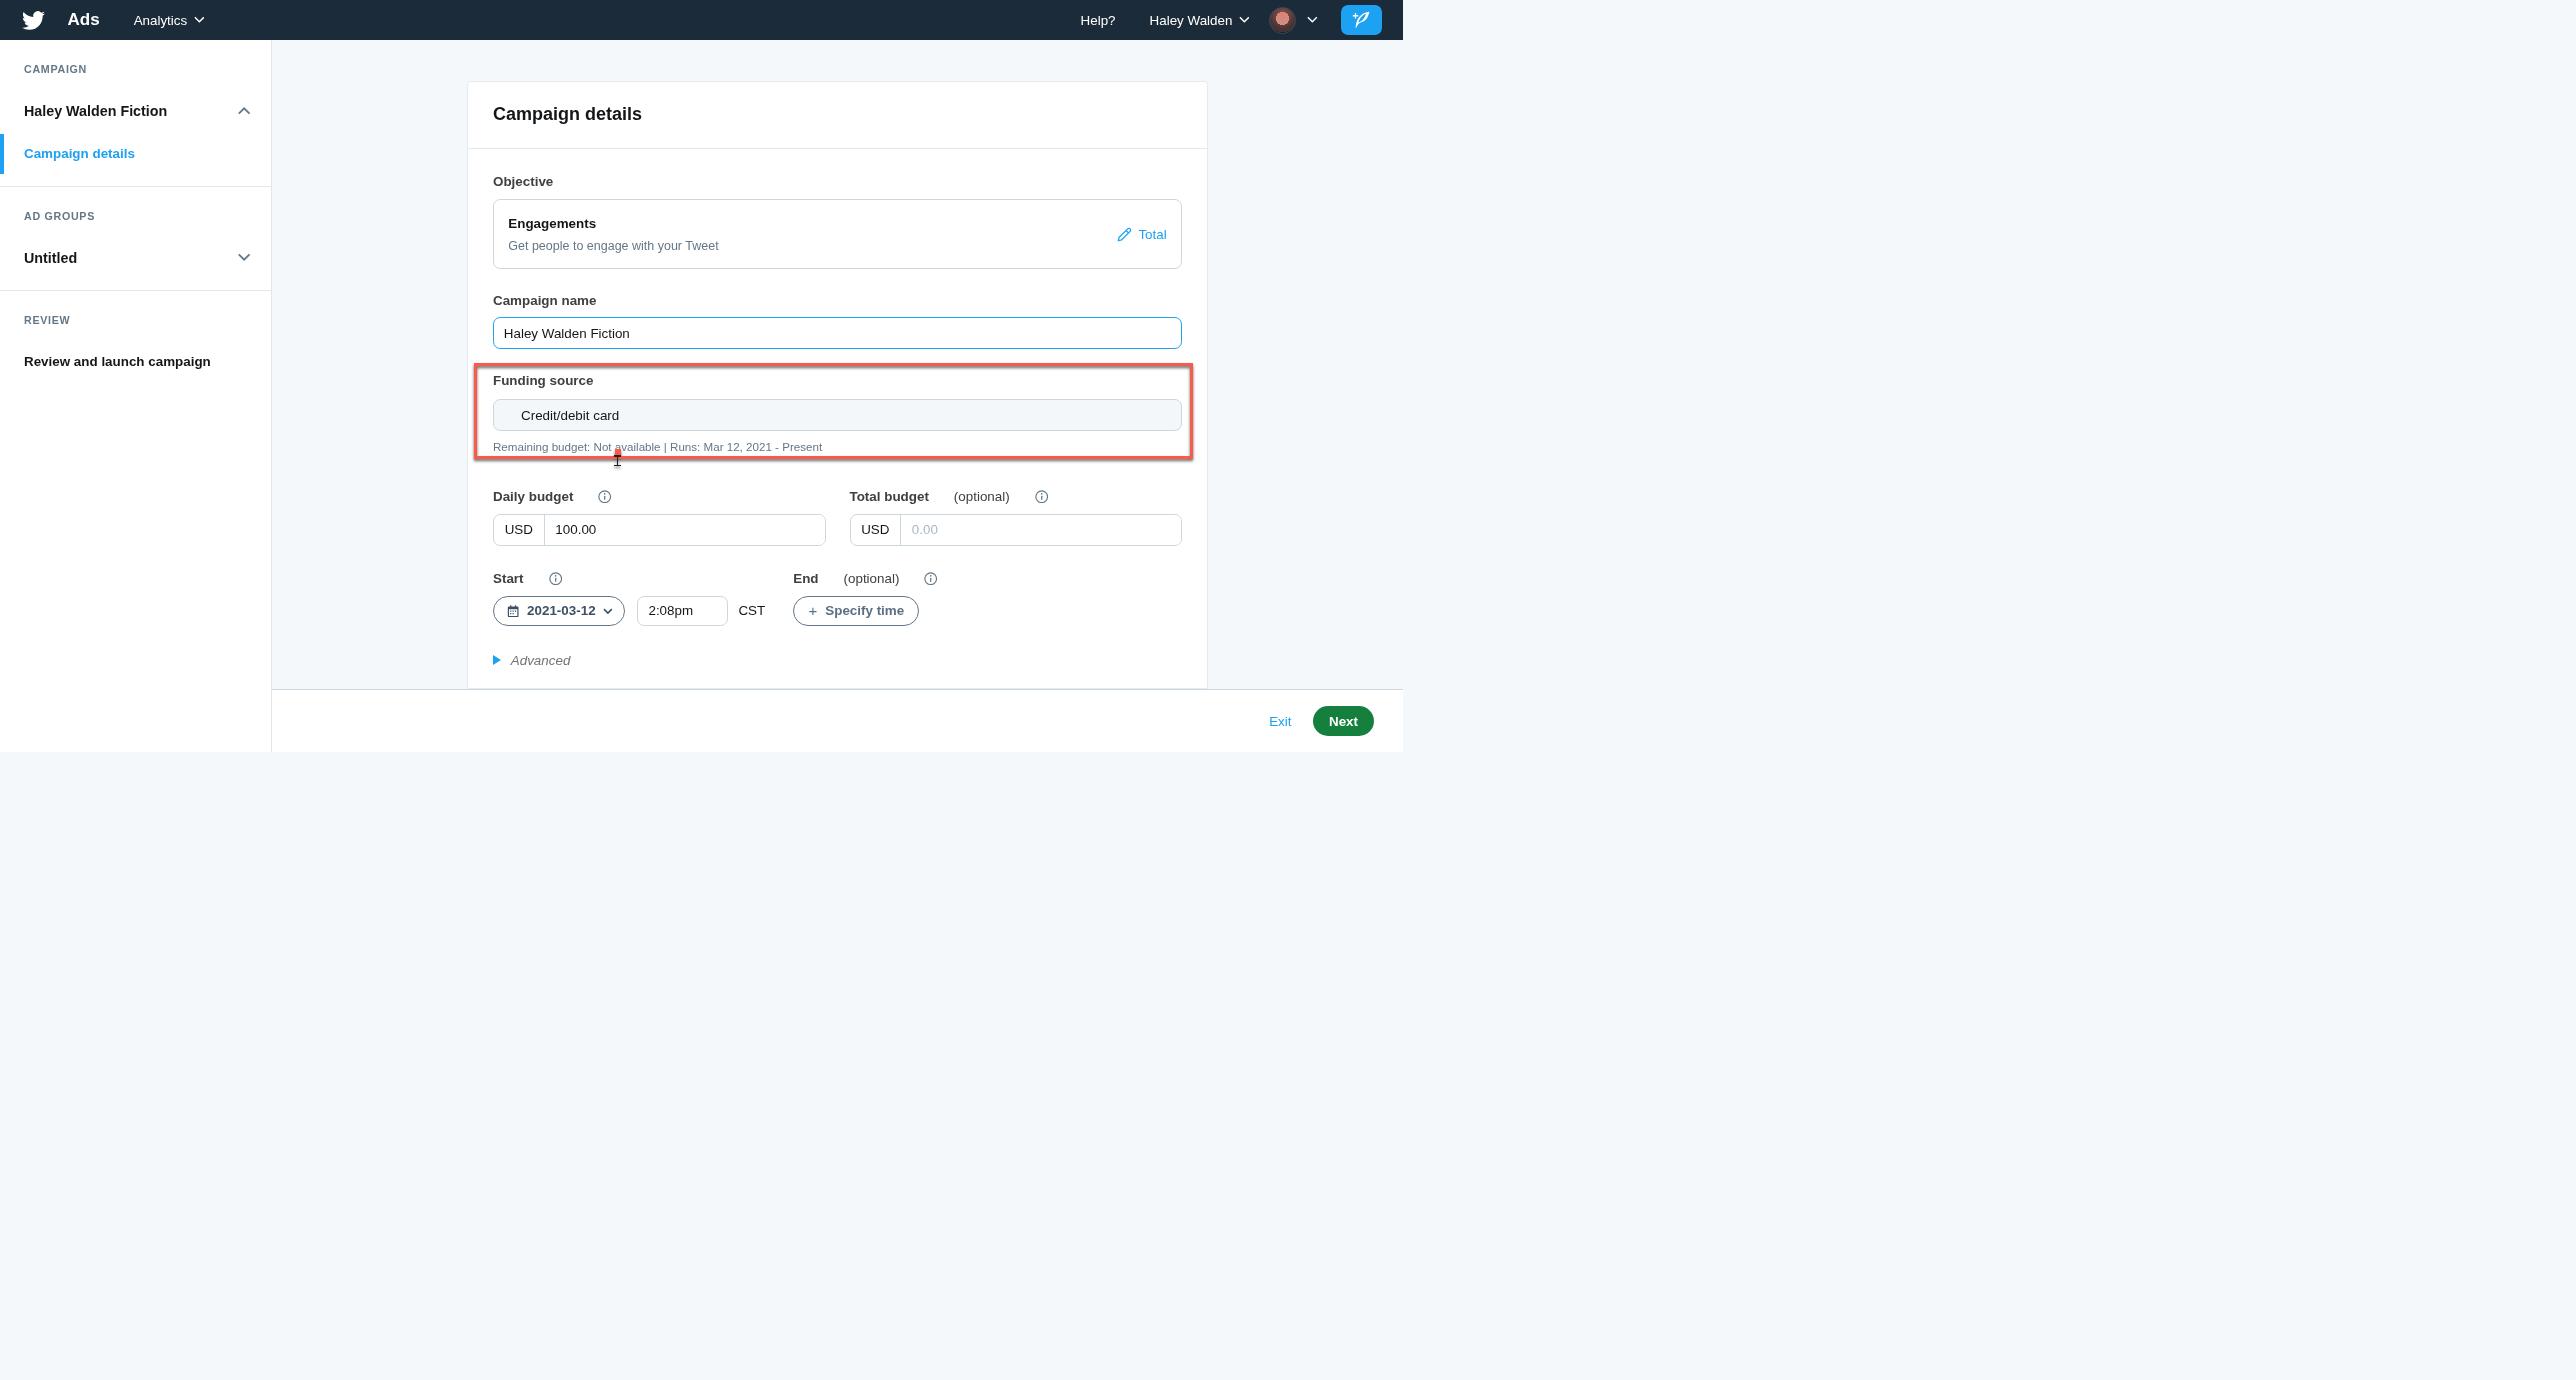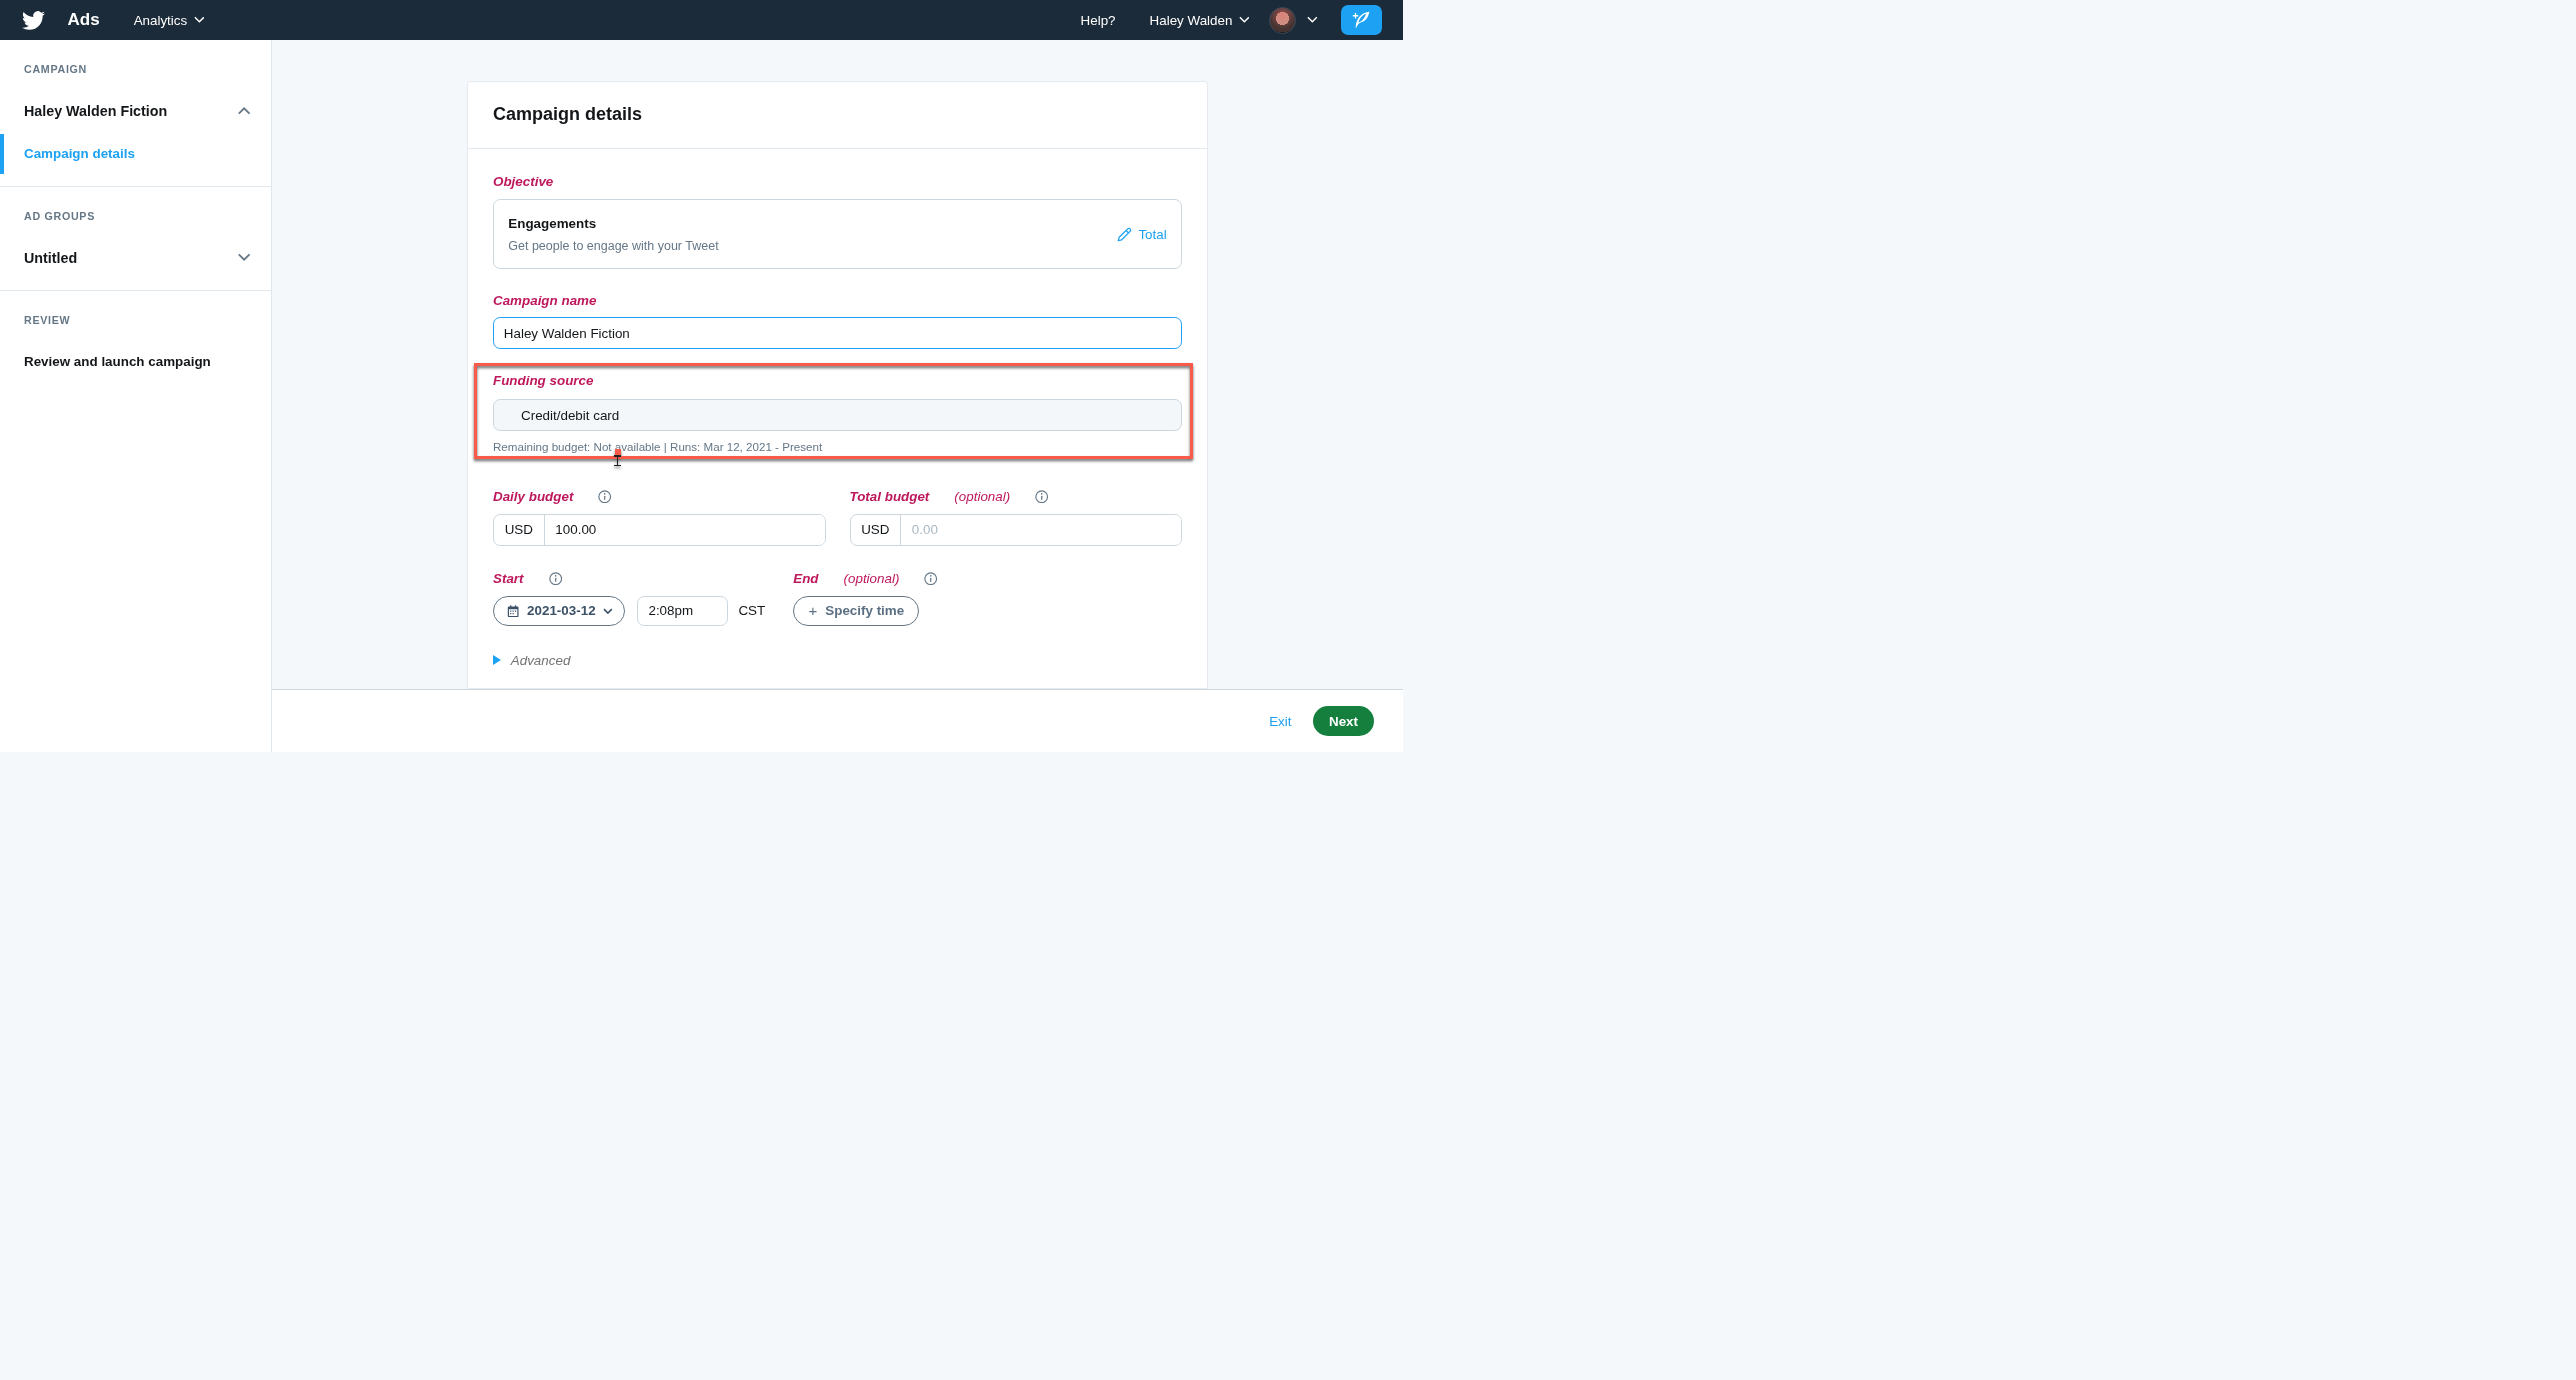--- a/index.html
+++ b/index.html
@@ -59,21 +59,21 @@
   
   .content{ position:absolute; top:40px; left:272px; right:0; bottom:0; background:#f5f8fa; }
   .card{
     position:absolute; top:41px; left:195px; width:741px; bottom:63px;
     background:#fff; border:0.9px solid #e4eaf0; border-radius:3.6px 3.6px 0 0; overflow:hidden;
   }
   .card-header{ padding:22.4px 25px; border-bottom:0.9px solid #e1e8ed; }
   .card-title{ font-size:18px; font-weight:bold; }
   .card-body{ padding:25px; }
 
-  .field-label{ font-size:13.4px; font-weight:bold; color:#be185d;font-style:italic; }
+  .field-label{ font-size:13.4px; font-weight:bold; color:#404040; }
   .label-row{ display:flex; align-items:center; gap:25px; }
   .optional{ font-weight:normal; }
 
   .objective-box{
     margin-top:10.7px; border:0.9px solid #ccd6dd; border-radius:7.2px;
     padding:13.4px 14.3px; display:flex; justify-content:space-between; align-items:center;
     height:70px;
   }
   .obj-name{ font-size:13.4px; font-weight:bold; }
   .obj-desc{ font-size:12.5px; color:#657786; margin-top:8px; }

